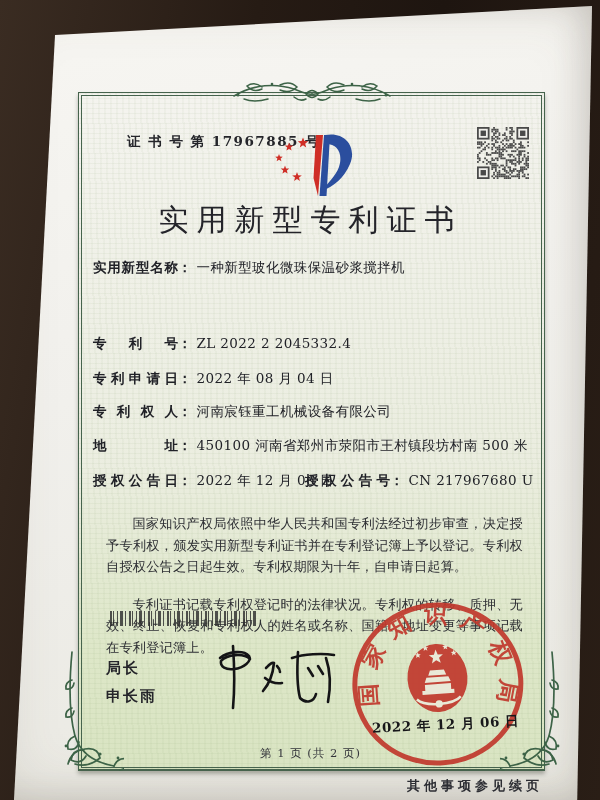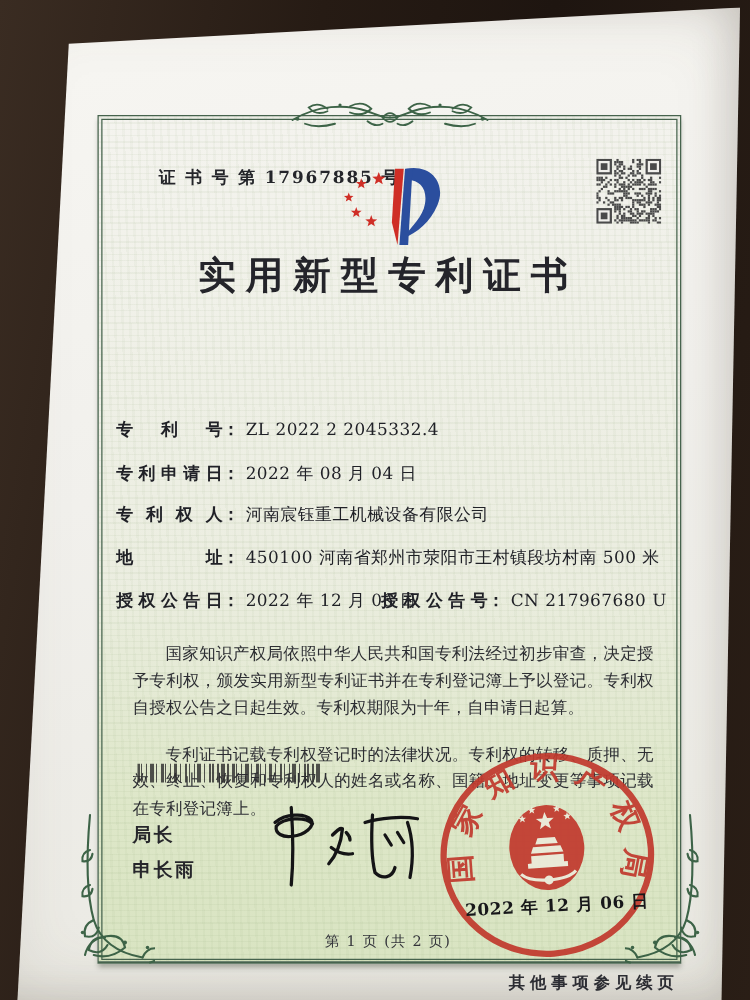--- a/index.html
+++ b/index.html
@@ -13,21 +13,21 @@
     box-shadow:inset 0 0 60px rgba(90,80,60,.18), inset -18px 0 30px rgba(60,50,40,.15);}
   .frame{position:absolute;left:78px;top:92px;width:465px;height:676px;
     border:1px solid #46634d;outline:1px solid #46634d;outline-offset:-4px;
     background:
       repeating-linear-gradient(0deg, rgba(120,150,95,.07) 0 1px, transparent 1px 5px),
       repeating-linear-gradient(88deg, rgba(120,150,95,.05) 0 2px, transparent 2px 6px),
       linear-gradient(180deg, rgba(240,240,232,.2) 0%, rgba(230,236,212,.45) 55%, rgba(219,230,195,.85) 82%, #d9e4c2 100%);
     border-bottom-width:2px;box-shadow:0 3px 4px rgba(50,55,40,.35);}
   .abs{position:absolute;}
   .cert-no{left:100px;top:133px;font-size:13.5px;font-weight:700;color:#24252a;letter-spacing:1.5px;white-space:nowrap;margin-left:27px;}
-  .title{left:78px;top:200px;width:465px;text-align:center;font-size:30px;font-weight:700;
+  .title{left:78px;top:200px;width:465px;text-align:center;font-size:30px;font-weight:400;
     color:#24242a;letter-spacing:8px;white-space:nowrap;}
   .row{left:93px;font-size:13.5px;color:#202127;white-space:nowrap;width:452px;}
   .lab{display:inline-block;width:85px;text-align:justify;text-align-last:justify;font-weight:700;vertical-align:bottom;}
   .col{font-weight:700;margin:0 5px 0 0;}
   .val{font-weight:500;letter-spacing:.4px;}
   .pair2{position:absolute;left:212px;top:0;}
   .paras{left:90px;top:497px;width:449px;font-size:13.2px;line-height:21.6px;color:#2d2e33;
     text-align:justify;letter-spacing:.2px;}
   .paras p{margin:16px;text-indent:2em;}
   .barcode{left:110px;top:611px;width:146px;height:15px;opacity:.82;
@@ -429,20 +429,23 @@
         <rect x="23" y="1" width="5" height="5" fill="#f0efeb"></rect>
         <rect x="24" y="2" width="3" height="3" fill="#4a4a4a"></rect>
         <rect x="0" y="22" width="7" height="7" fill="#4a4a4a"></rect>
         <rect x="1" y="23" width="5" height="5" fill="#f0efeb"></rect>
         <rect x="2" y="24" width="3" height="3" fill="#4a4a4a"></rect>
       </svg>
   </div>
 
   <div class="abs title">实用新型专利证书</div>
 
+  <div class="abs row" style="top:259px;">
+    <span class="lab">实用新型名称</span><span class="col">：</span><span class="val">一种新型玻化微珠保温砂浆搅拌机</span>
+  </div>
   <div class="abs row" style="top:335px;">
     <span class="lab">专利号</span><span class="col">：</span><span class="val">ZL 2022 2 2045332.4</span>
   </div>
   <div class="abs row" style="top:370px;">
     <span class="lab">专利申请日</span><span class="col">：</span><span class="val">2022 年 08 月 04 日</span>
   </div>
   <div class="abs row" style="top:403px;">
     <span class="lab">专利权人</span><span class="col">：</span><span class="val">河南宸钰重工机械设备有限公司</span>
   </div>
   <div class="abs row" style="top:437px;">

